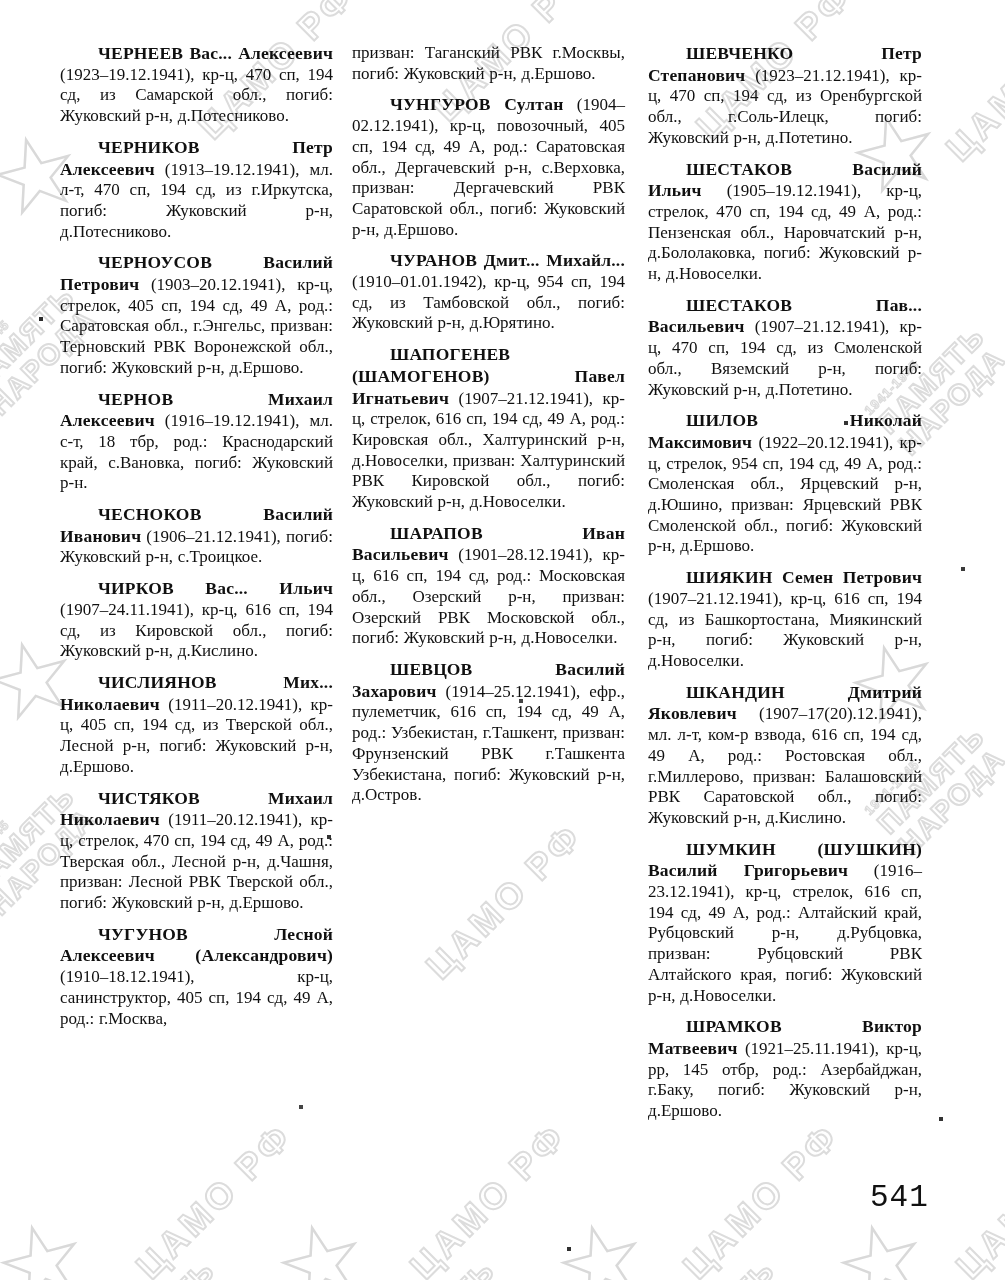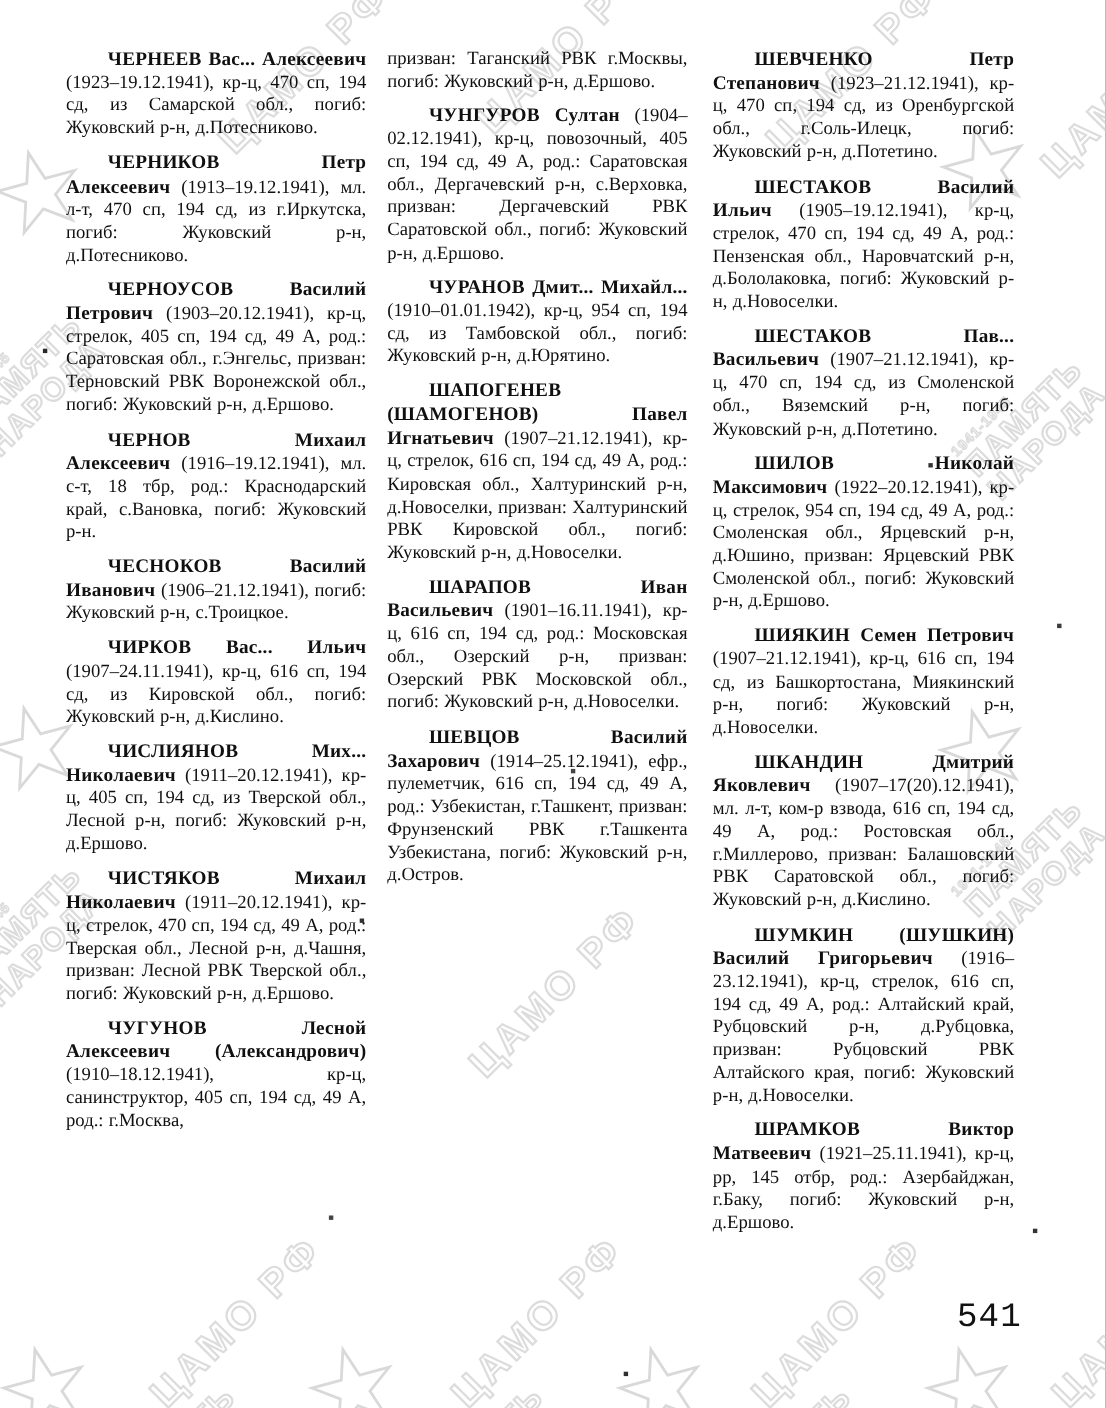--- a/index.html
+++ b/index.html
@@ -169,21 +169,21 @@
       <p class="entry"><b class="entry-name">ЧИРКОВ Вас... Ильич</b> <span>(1907–24.11.1941), кр-ц, 616 сп, 194 сд, из Кировской обл., погиб: Жуковский р-н, д.Кислино.</span></p>
       <p class="entry"><b class="entry-name">ЧИСЛИЯНОВ Мих... Николаевич</b> <span>(1911–20.12.1941), кр-ц, 405 сп, 194 сд, из Тверской обл., Лесной р-н, погиб: Жуковский р-н, д.Ершово.</span></p>
       <p class="entry"><b class="entry-name">ЧИСТЯКОВ Михаил Николаевич</b> <span>(1911–20.12.1941), кр-ц, стрелок, 470 сп, 194 сд, 49 А, род.: Тверская обл., Лесной р-н, д.Чашня, призван: Лесной РВК Тверской обл., погиб: Жуковский р-н, д.Ершово.</span></p>
       <p class="entry"><b class="entry-name">ЧУГУНОВ Лесной Алексеевич (Александрович)</b> <span>(1910–18.12.1941), кр-ц, санинструктор, 405 сп, 194 сд, 49 А, род.: г.Москва,</span></p>
     </div>
   <div id="col2" class="col">
       <p class="entry continuation"><span>призван: Таганский РВК г.Москвы, погиб: Жуковский р-н, д.Ершово.</span></p>
       <p class="entry"><b class="entry-name">ЧУНГУРОВ Султан</b> <span>(1904–02.12.1941), кр-ц, повозочный, 405 сп, 194 сд, 49 А, род.: Саратовская обл., Дергачевский р-н, с.Верховка, призван: Дергачевский РВК Саратовской обл., погиб: Жуковский р-н, д.Ершово.</span></p>
       <p class="entry"><b class="entry-name">ЧУРАНОВ Дмит... Михайл...</b> <span>(1910–01.01.1942), кр-ц, 954 сп, 194 сд, из Тамбовской обл., погиб: Жуковский р-н, д.Юрятино.</span></p>
       <p class="entry"><b class="entry-name">ШАПОГЕНЕВ (ШАМОГЕНОВ) Павел Игнатьевич</b> <span>(1907–21.12.1941), кр-ц, стрелок, 616 сп, 194 сд, 49 А, род.: Кировская обл., Халтуринский р-н, д.Новоселки, призван: Халтуринский РВК Кировской обл., погиб: Жуковский р-н, д.Новоселки.</span></p>
-      <p class="entry"><b class="entry-name">ШАРАПОВ Иван Васильевич</b> <span>(1901–16.11.1941), кр-ц, 616 сп, 194 сд, род.: Московская обл., Озерский р-н, призван: Озерский РВК Московской обл., погиб: Жуковский р-н, д.Новоселки.</span></p>
+      <p class="entry"><b class="entry-name">ШАРАПОВ Иван Васильевич</b> <span>(1901–28.12.1941), кр-ц, 616 сп, 194 сд, род.: Московская обл., Озерский р-н, призван: Озерский РВК Московской обл., погиб: Жуковский р-н, д.Новоселки.</span></p>
       <p class="entry"><b class="entry-name">ШЕВЦОВ Василий Захарович</b> <span>(1914–25.12.1941), ефр., пулеметчик, 616 сп, 194 сд, 49 А, род.: Узбекистан, г.Ташкент, призван: Фрунзенский РВК г.Ташкента Узбекистана, погиб: Жуковский р-н, д.Остров.</span></p>
     </div>
   <div id="col3" class="col">
       <p class="entry"><b class="entry-name">ШЕВЧЕНКО Петр Степанович</b> <span>(1923–21.12.1941), кр-ц, 470 сп, 194 сд, из Оренбургской обл., г.Соль-Илецк, погиб: Жуковский р-н, д.Потетино.</span></p>
       <p class="entry"><b class="entry-name">ШЕСТАКОВ Василий Ильич</b> <span>(1905–19.12.1941), кр-ц, стрелок, 470 сп, 194 сд, 49 А, род.: Пензенская обл., Наровчатский р-н, д.Бололаковка, погиб: Жуковский р-н, д.Новоселки.</span></p>
       <p class="entry"><b class="entry-name">ШЕСТАКОВ Пав... Васильевич</b> <span>(1907–21.12.1941), кр-ц, 470 сп, 194 сд, из Смоленской обл., Вяземский р-н, погиб: Жуковский р-н, д.Потетино.</span></p>
       <p class="entry"><b class="entry-name">ШИЛОВ Николай Максимович</b> <span>(1922–20.12.1941), кр-ц, стрелок, 954 сп, 194 сд, 49 А, род.: Смоленская обл., Ярцевский р-н, д.Юшино, призван: Ярцевский РВК Смоленской обл., погиб: Жуковский р-н, д.Ершово.</span></p>
       <p class="entry"><b class="entry-name">ШИЯКИН Семен Петрович</b> <span>(1907–21.12.1941), кр-ц, 616 сп, 194 сд, из Башкортостана, Миякинский р-н, погиб: Жуковский р-н, д.Новоселки.</span></p>
       <p class="entry"><b class="entry-name">ШКАНДИН Дмитрий Яковлевич</b> <span>(1907–17(20).12.1941), мл. л-т, ком-р взвода, 616 сп, 194 сд, 49 А, род.: Ростовская обл., г.Миллерово, призван: Балашовский РВК Саратовской обл., погиб: Жуковский р-н, д.Кислино.</span></p>
       <p class="entry"><b class="entry-name">ШУМКИН (ШУШКИН) Василий Григорьевич</b> <span>(1916–23.12.1941), кр-ц, стрелок, 616 сп, 194 сд, 49 А, род.: Алтайский край, Рубцовский р-н, д.Рубцовка, призван: Рубцовский РВК Алтайского края, погиб: Жуковский р-н, д.Новоселки.</span></p>

